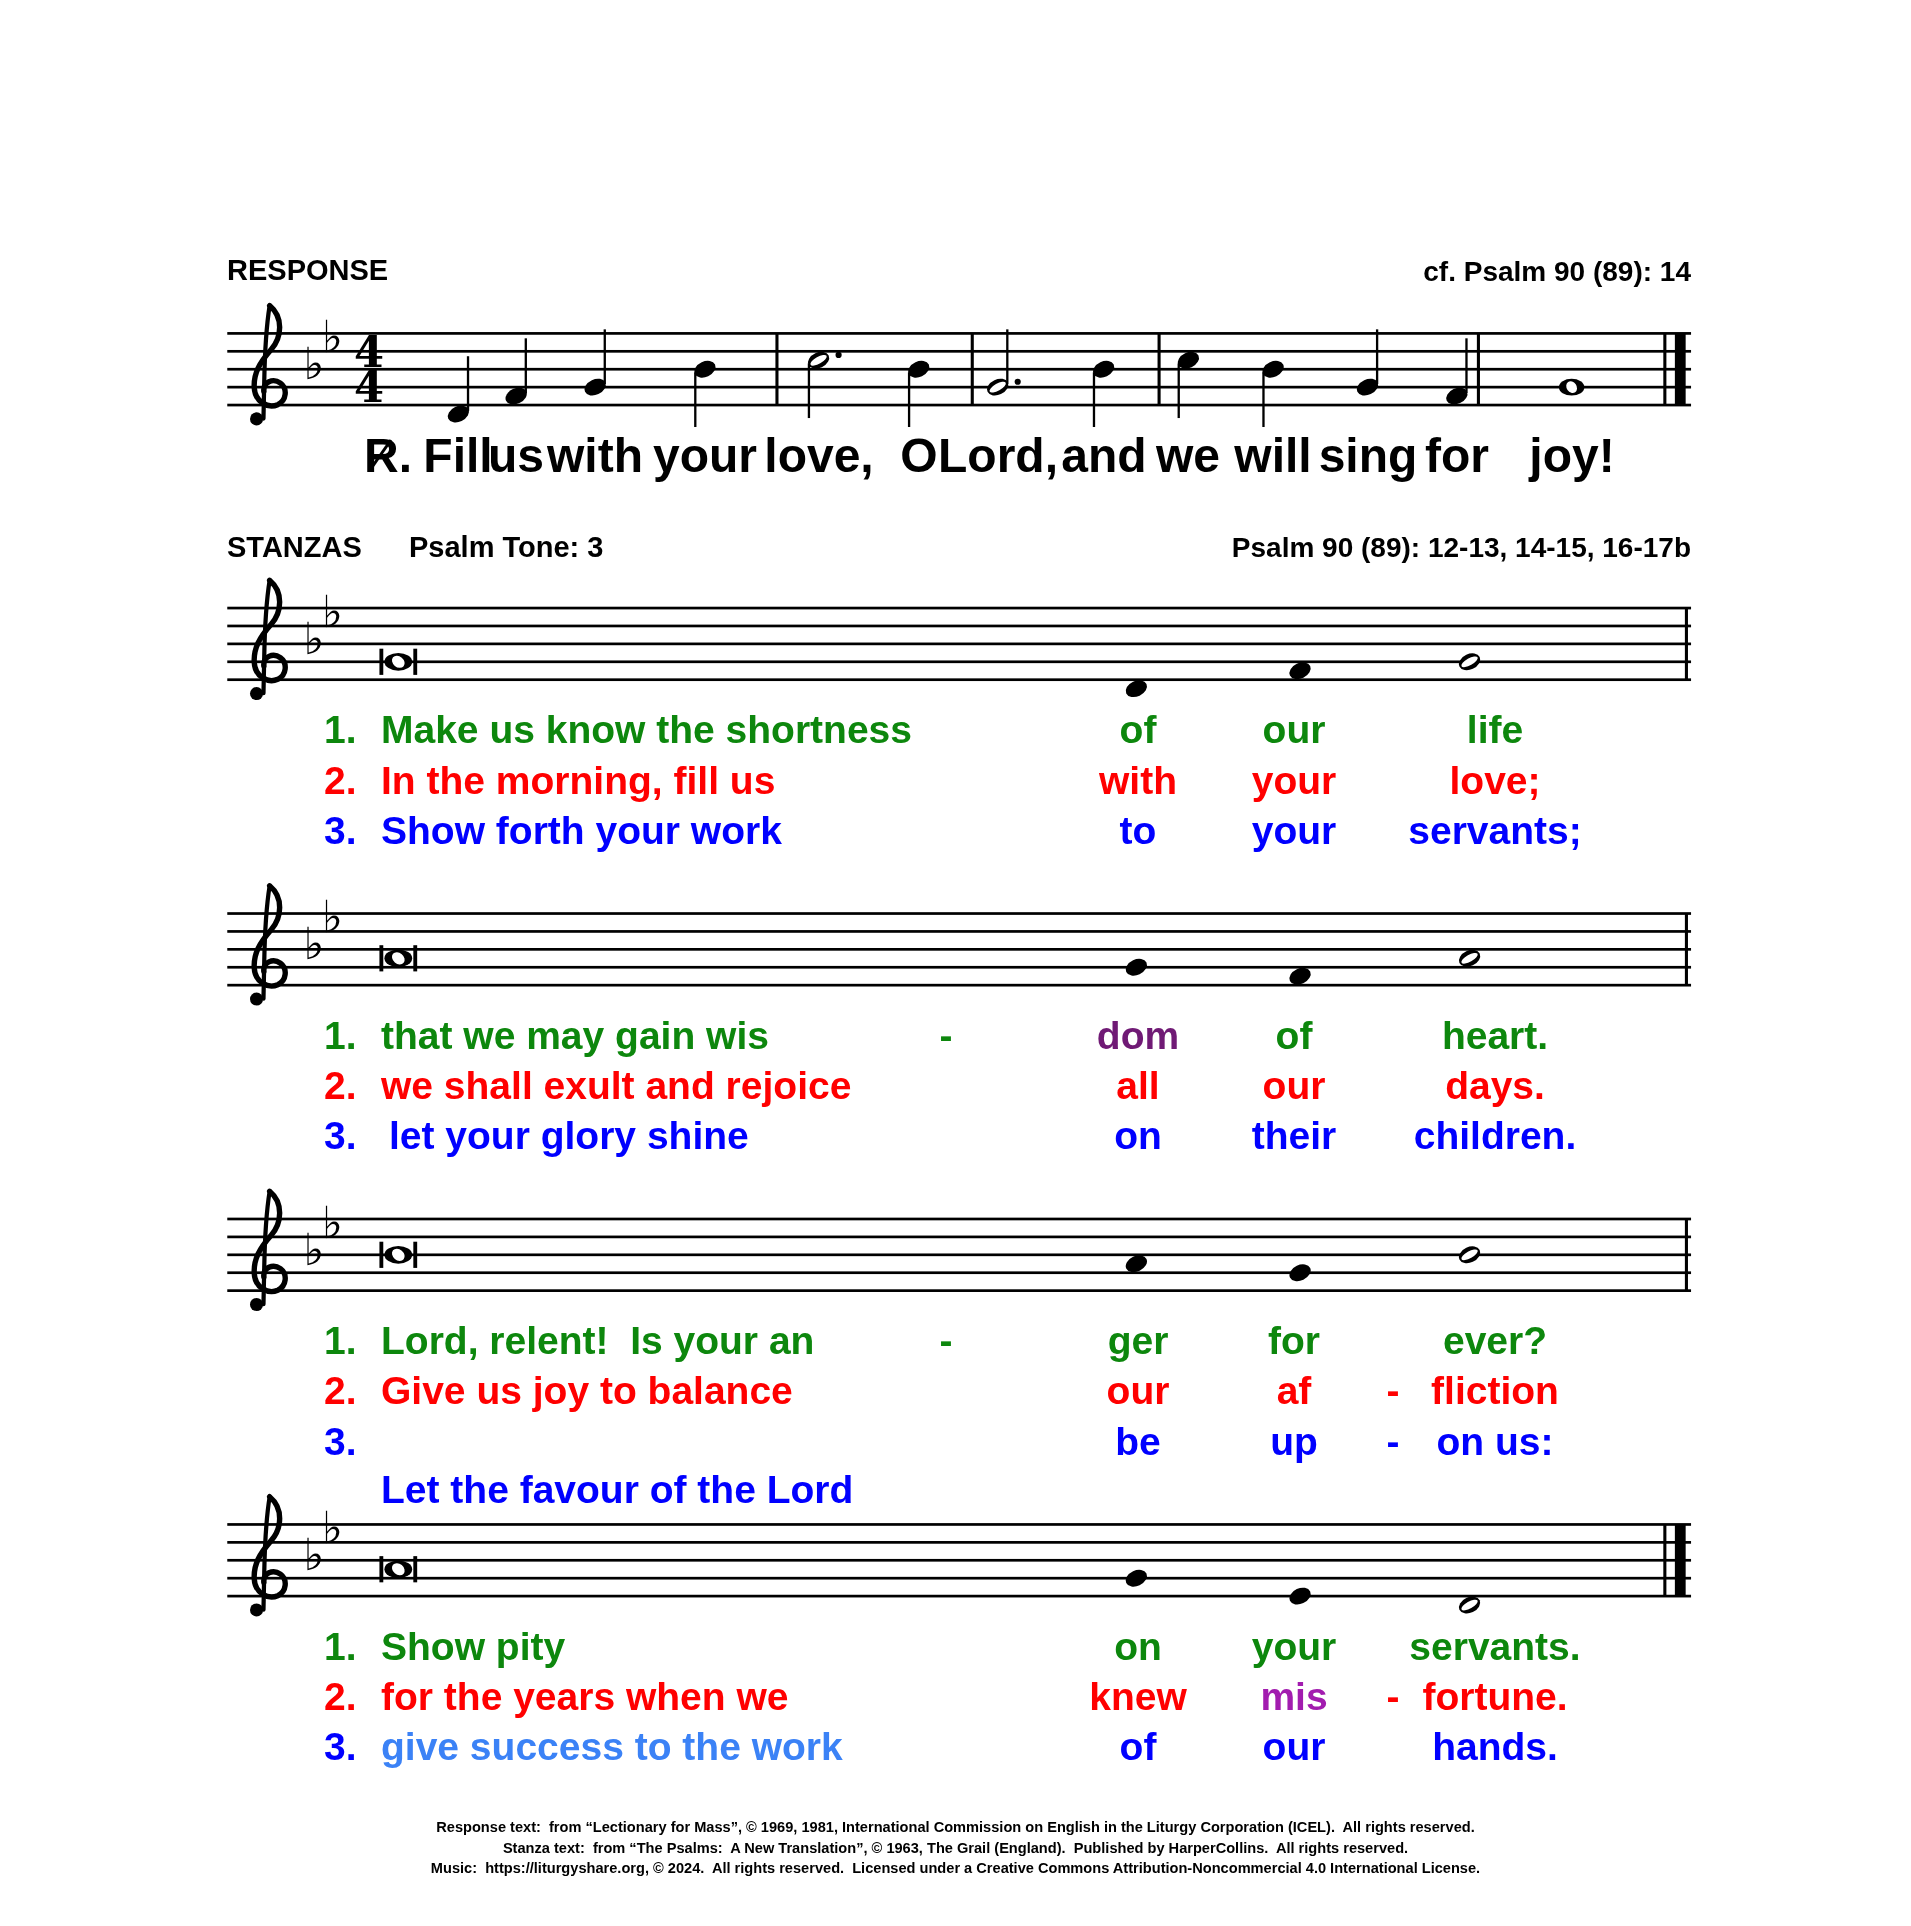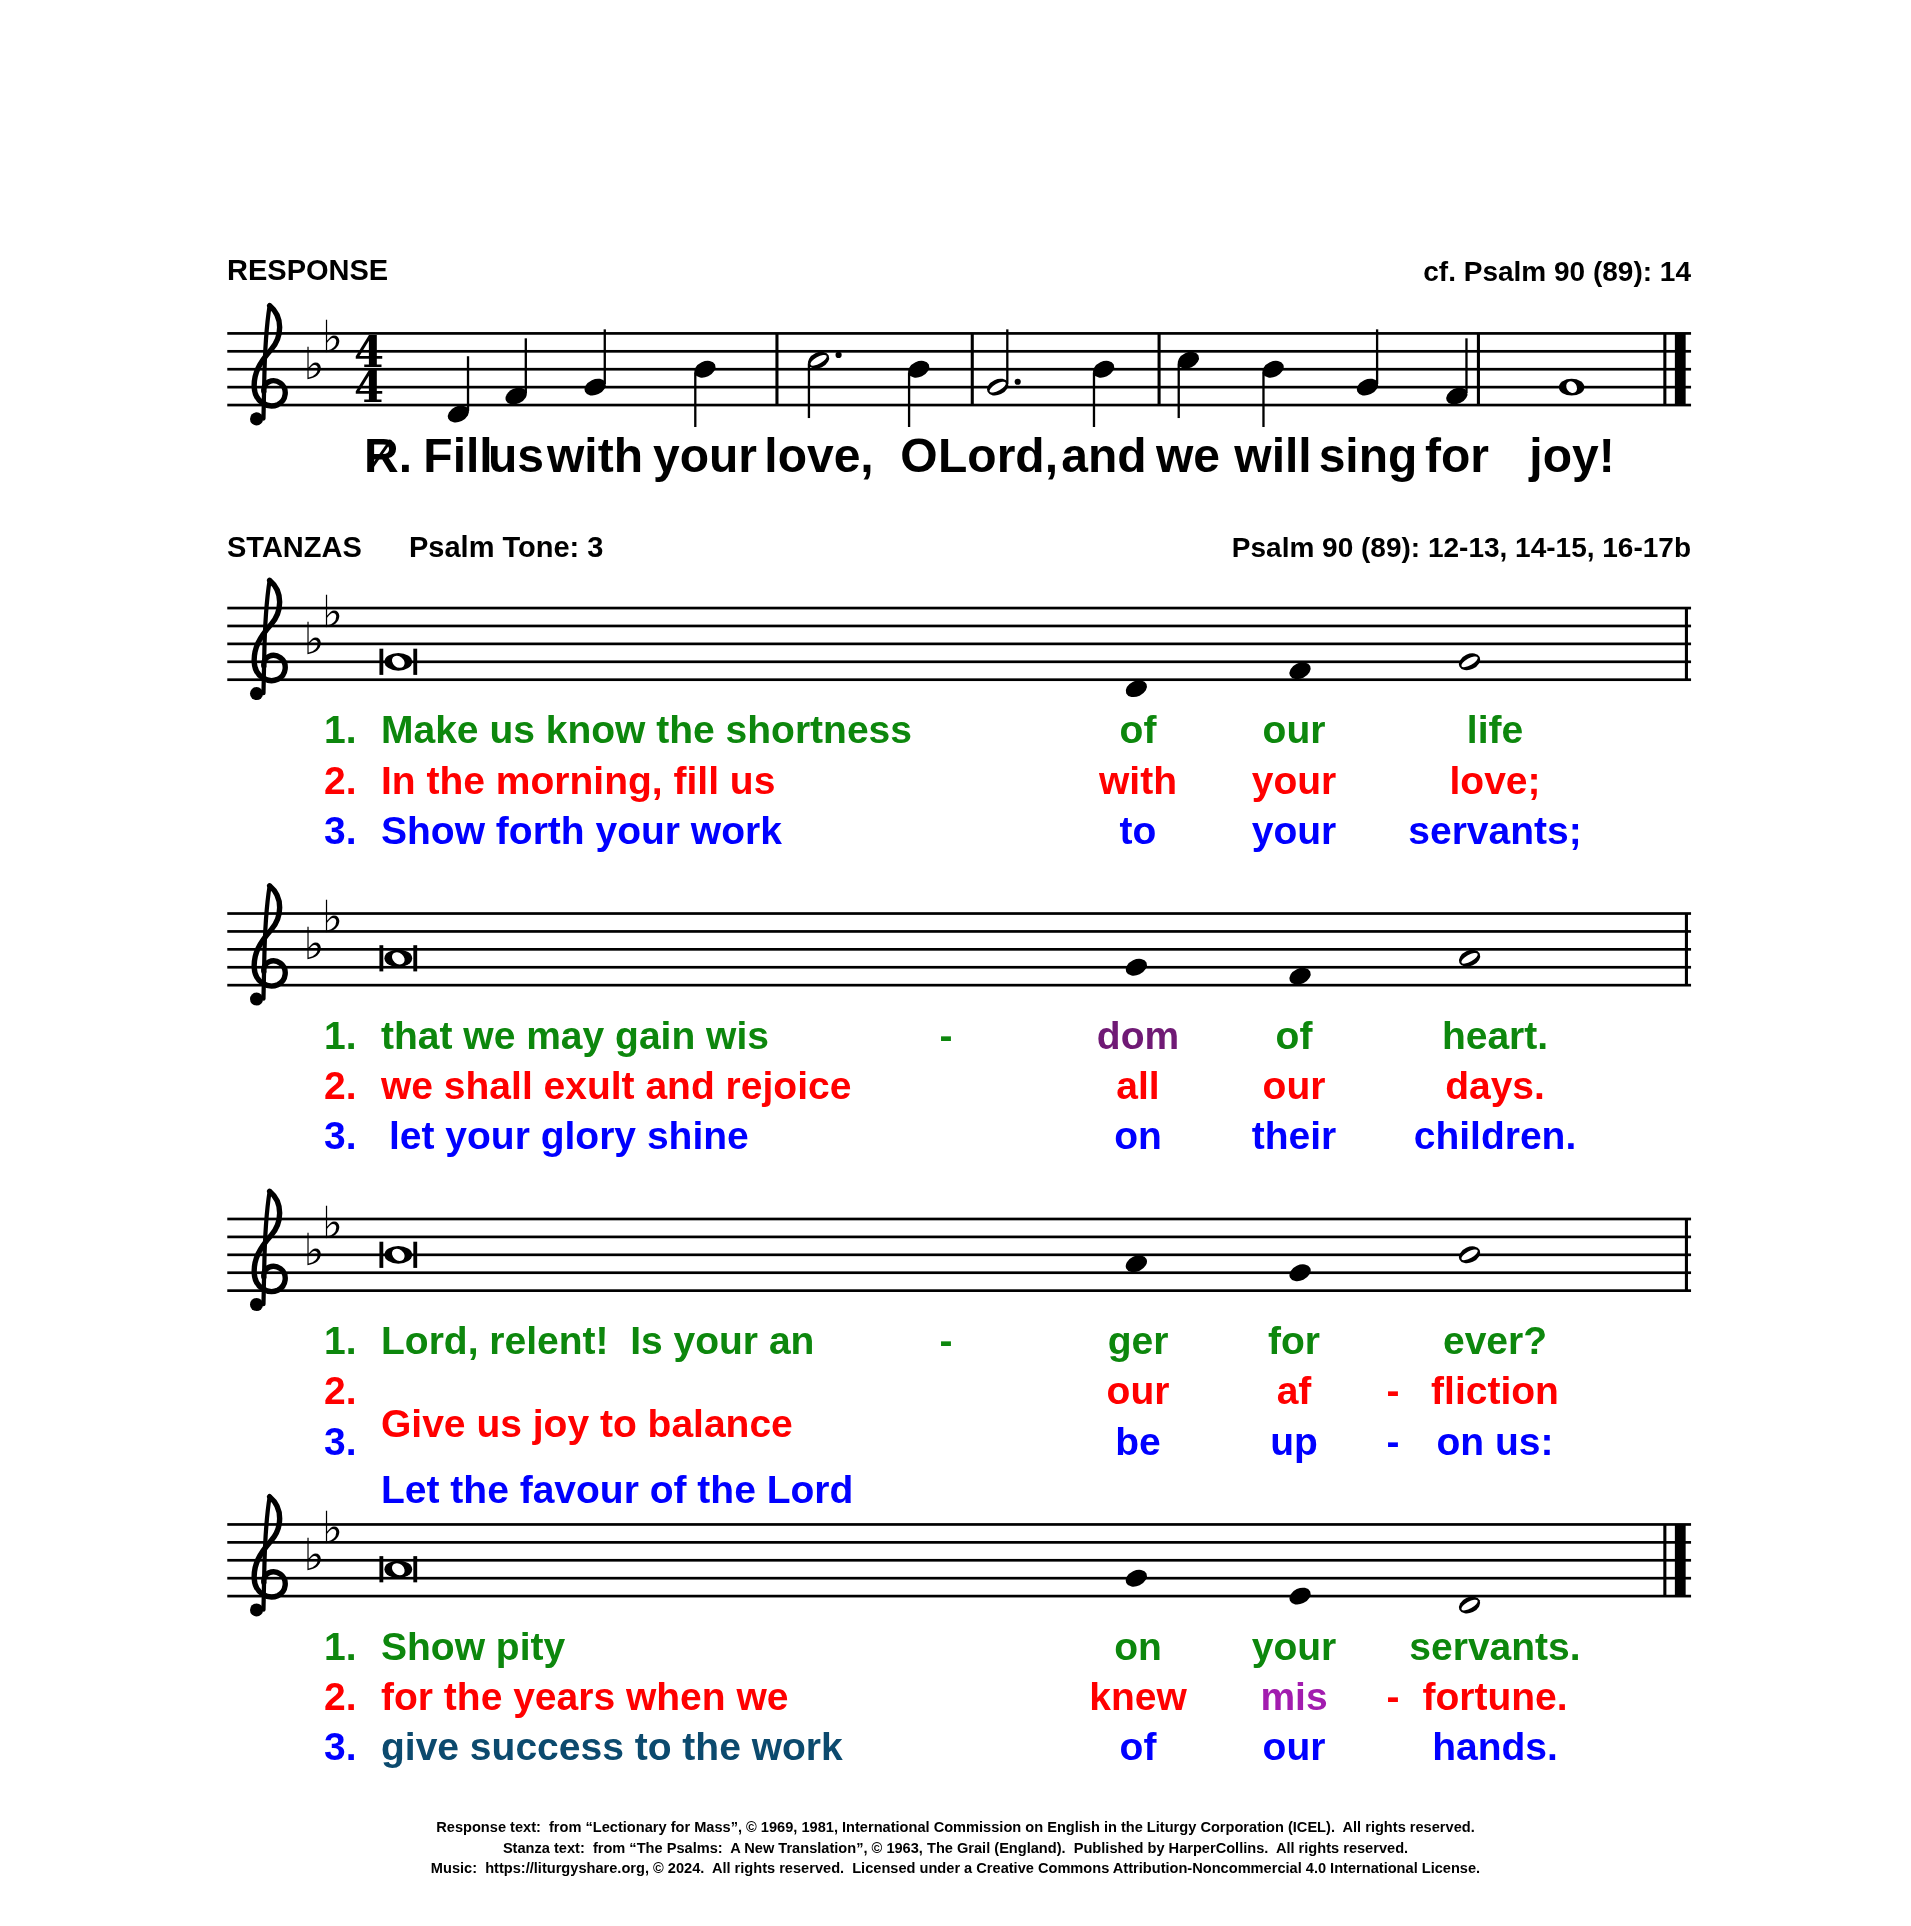--- a/index.html
+++ b/index.html
@@ -365,21 +365,21 @@
       <div class="vrow">
         <span class="vnum" style="left: 324px; top: 1319px; color: rgb(13, 135, 13);">1.</span>
         <span class="vnum" style="left: 381px; top: 1319px; color: rgb(13, 135, 13);">Lord, relent!  Is your an</span>
         <span class="vcol" style="left: 946px; top: 1319px; color: rgb(13, 135, 13);">-</span>
         <span class="vcol" style="left: 1138px; top: 1319px; color: rgb(13, 135, 13);">ger</span>
         <span class="vcol" style="left: 1294px; top: 1319px; color: rgb(13, 135, 13);">for</span>
         <span class="vcol" style="left: 1495px; top: 1319px; color: rgb(13, 135, 13);">ever?</span>
       </div>
       <div class="vrow">
         <span class="vnum" style="left: 324px; top: 1369px; color: rgb(255, 0, 0);">2.</span>
-        <span class="vnum" style="left: 381px; top: 1369px; color: rgb(255, 0, 0); margin-top: 33px;">Give us joy to balance</span>
+        <span class="vnum" style="left: 381px; top: 1369px; color: rgb(255, 0, 0);">Give us joy to balance</span>
         <span class="vcol" style="left: 1138px; top: 1369px; color: rgb(255, 0, 0);">our</span>
         <span class="vcol" style="left: 1294px; top: 1369px; color: rgb(255, 0, 0);">af</span>
         <span class="vcol" style="left: 1393px; top: 1369px; color: rgb(255, 0, 0);">-</span>
         <span class="vcol" style="left: 1495px; top: 1369px; color: rgb(255, 0, 0);">fliction</span>
       </div>
       <div class="vrow">
         <span class="vnum" style="left: 324px; top: 1420px; color: rgb(0, 0, 255);">3.</span>
         <span class="vnum" style="left: 381px; top: 1420px; color: rgb(0, 0, 255); margin-top: 48px;">Let the favour of the Lord</span>
         <span class="vcol" style="left: 1138px; top: 1420px; color: rgb(0, 0, 255);">be</span>
         <span class="vcol" style="left: 1294px; top: 1420px; color: rgb(0, 0, 255);">up</span>
@@ -396,21 +396,21 @@
       <div class="vrow">
         <span class="vnum" style="left: 324px; top: 1675px; color: rgb(255, 0, 0);">2.</span>
         <span class="vnum" style="left: 381px; top: 1675px; color: rgb(255, 0, 0);">for the years when we</span>
         <span class="vcol" style="left: 1138px; top: 1675px; color: rgb(255, 0, 0);">knew</span>
         <span class="vcol" style="left: 1294px; top: 1675px; color: #a21caf;">mis</span>
         <span class="vcol" style="left: 1393px; top: 1675px; color: rgb(255, 0, 0);">-</span>
         <span class="vcol" style="left: 1495px; top: 1675px; color: rgb(255, 0, 0);">fortune.</span>
       </div>
       <div class="vrow">
         <span class="vnum" style="left: 324px; top: 1725px; color: rgb(0, 0, 255);">3.</span>
-        <span class="vnum" style="left: 381px; top: 1725px; color: #0c4a6e;">give success to the work</span>
+        <span class="vnum" style="left: 381px; top: 1725px; color: #3b82f6;">give success to the work</span>
         <span class="vcol" style="left: 1138px; top: 1725px; color: rgb(0, 0, 255);">of</span>
         <span class="vcol" style="left: 1294px; top: 1725px; color: rgb(0, 0, 255);">our</span>
         <span class="vcol" style="left: 1495px; top: 1725px; color: rgb(0, 0, 255);">hands.</span>
       </div>
     </div>
   <div id="footer">
       <div class="footer-line" style="top: 1819px;">Response text:  from “Lectionary for Mass”, © 1969, 1981, International Commission on English in the Liturgy Corporation (ICEL).  All rights reserved.</div>
       <div class="footer-line" style="top: 1840px;">Stanza text:  from “The Psalms:  A New Translation”, © 1963, The Grail (England).  Published by HarperCollins.  All rights reserved.</div>
       <div class="footer-line" style="top: 1860px;">Music:  https://liturgyshare.org, © 2024.  All rights reserved.  Licensed under a Creative Commons Attribution-Noncommercial 4.0 International License.</div>
     </div>

